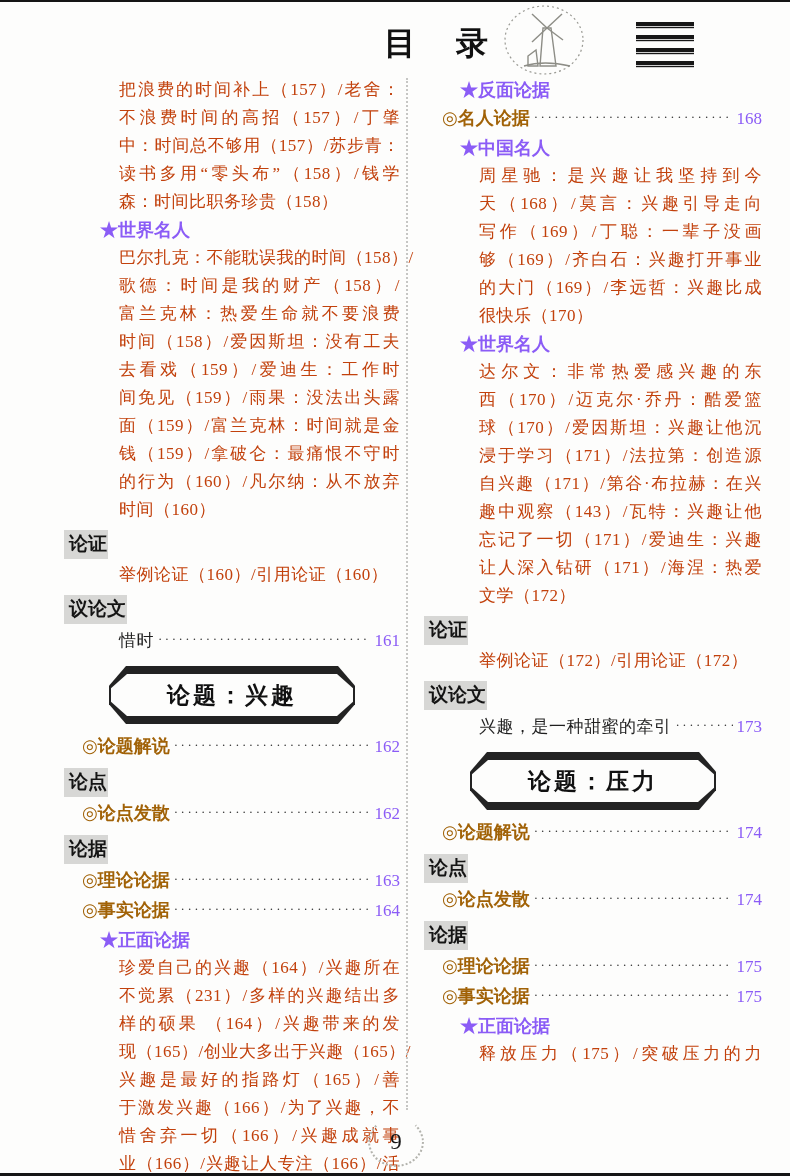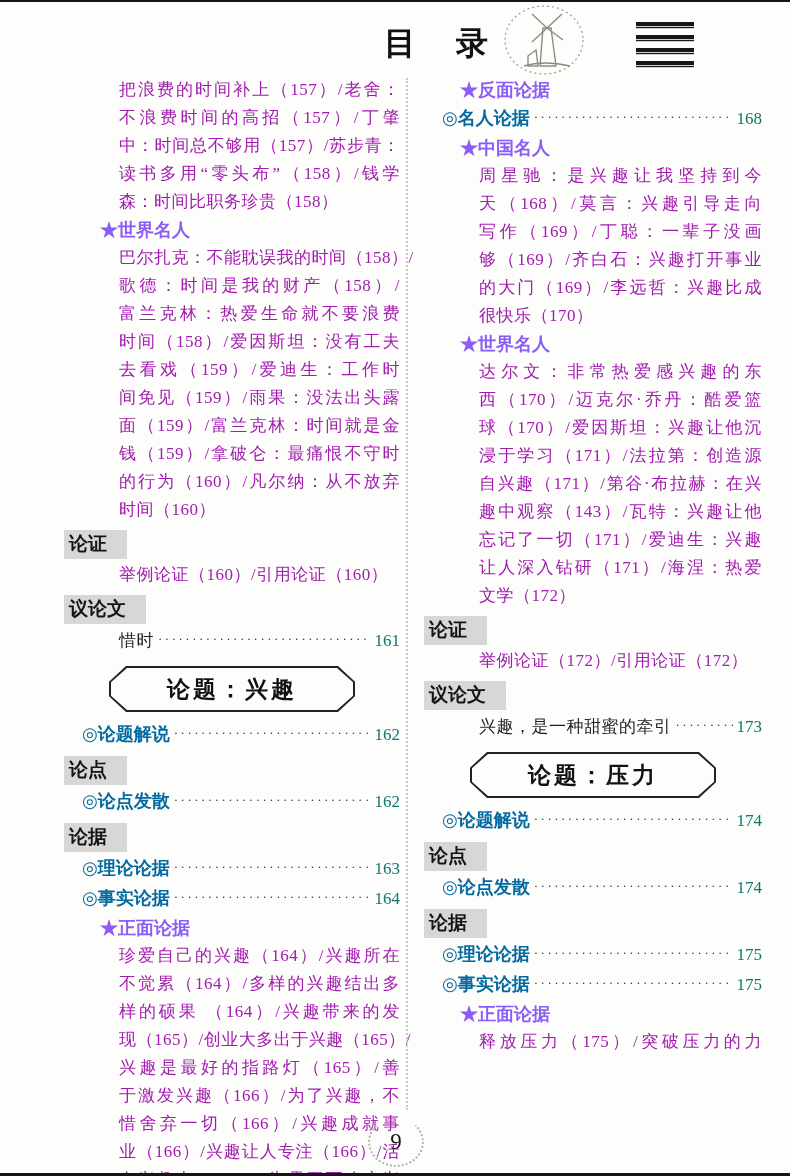--- a/index.html
+++ b/index.html
@@ -33,53 +33,53 @@
   .column.right{left:424px;width:338px;}
   .col-divider{
     position:absolute;left:406px;top:2px;height:1032px;width:0;
     border-left:2px dotted #c6c6c4;
   }
 
   .para{margin:0;}
   .line{
     font-size:17px;line-height:28px;letter-spacing:.5px;
     text-align:justify;text-align-last:justify;white-space:nowrap;
-    padding-left:55px;color:#a21caf;
+    padding-left:55px;color:#c2410c;
   }
   .line.last{text-align-last:left;white-space:normal;}
 
   .star{
     font-size:18px;line-height:28px;font-weight:600;color:#8b5cf6;
     padding-left:36px;
   }
 
   .sec{margin:6px 0 2px 0;line-height:28px;}
   .chip{
     display:inline-block;background:#d7d7d5;color:#141414;
     font-family:"Liberation Sans","DejaVu Sans",sans-serif;
-    font-weight:bold;font-size:19px;line-height:26px;padding:1px 20px 2px 5px;
+    font-weight:bold;font-size:19px;line-height:26px;padding:1px 1px 2px 5px;
   }
 
   .tocrow{display:flex;align-items:baseline;line-height:29px;}
   .tocrow.bold .toclabel{
     font-family:"Liberation Sans","DejaVu Sans",sans-serif;
-    font-weight:bold;font-size:18px;color:#0369a1;
+    font-weight:bold;font-size:18px;color:#a16207;
   }
   .tocrow.bold{padding-left:18px;}
   .tocrow.plain{padding-left:55px;}
   .tocrow.plain .toclabel{font-size:17px;letter-spacing:.5px;}
   .leader{flex:1;overflow:hidden;white-space:nowrap;margin:0 4px;
     font-size:13px;letter-spacing:2.5px;color:#3a3a3a;transform:translateY(-3px);}
   .leader::after{content:"··········································································";}
-  .tocpage{font-size:17px;font-family:"Liberation Serif","DejaVu Serif",serif;color:#0f766e;text-align:center;}
+  .tocpage{font-size:17px;font-family:"Liberation Serif","DejaVu Serif",serif;color:#8b5cf6;text-align:center;}
 
   
   .boxwrap{display:flex;justify-content:center;margin:10px 0 8px 0;}
   .boxouter{
-    width:246px;height:46px;background:#232323;
+    width:246px;height:58px;background:#232323;
     clip-path:polygon(17px 0,calc(100% - 17px) 0,100% 34%,100% 66%,calc(100% - 17px) 100%,17px 100%,0 66%,0 34%);
     display:flex;align-items:center;justify-content:center;
   }
   .boxinner{
     width:242px;height:42px;background:#fdfdfc;
     clip-path:polygon(16px 0,calc(100% - 16px) 0,100% 34%,100% 66%,calc(100% - 16px) 100%,16px 100%,0 66%,0 34%);
     display:flex;align-items:center;justify-content:center;
   }
   .boxlabel{
     font-family:"Liberation Sans","DejaVu Sans",sans-serif;
@@ -180,21 +180,21 @@
         <span class="tocpage">163</span>
       </div>
       <div class="tocrow bold">
         <span class="toclabel">◎事实论据</span>
         <span class="leader"></span>
         <span class="tocpage">164</span>
       </div>
       <div class="star">★正面论据</div>
       <div class="para">
         <div class="line">珍爱自己的兴趣（164）/兴趣所在</div>
-        <div class="line">不觉累（164）/多样的兴趣结出多</div>
+        <div class="line">不觉累（231）/多样的兴趣结出多</div>
         <div class="line">样的硕果 （164）/兴趣带来的发</div>
         <div class="line">现（165）/创业大多出于兴趣（165）/</div>
         <div class="line">兴趣是最好的指路灯（165）/善</div>
         <div class="line">于激发兴趣（166）/为了兴趣，不</div>
         <div class="line">惜舍弃一切（166）/兴趣成就事</div>
         <div class="line">业（166）/兴趣让人专注（166）/活</div>
         <div class="line">在兴趣中（167）/为需要而改变兴</div>
       </div>
     </div>
   <div class="col-divider"></div>

